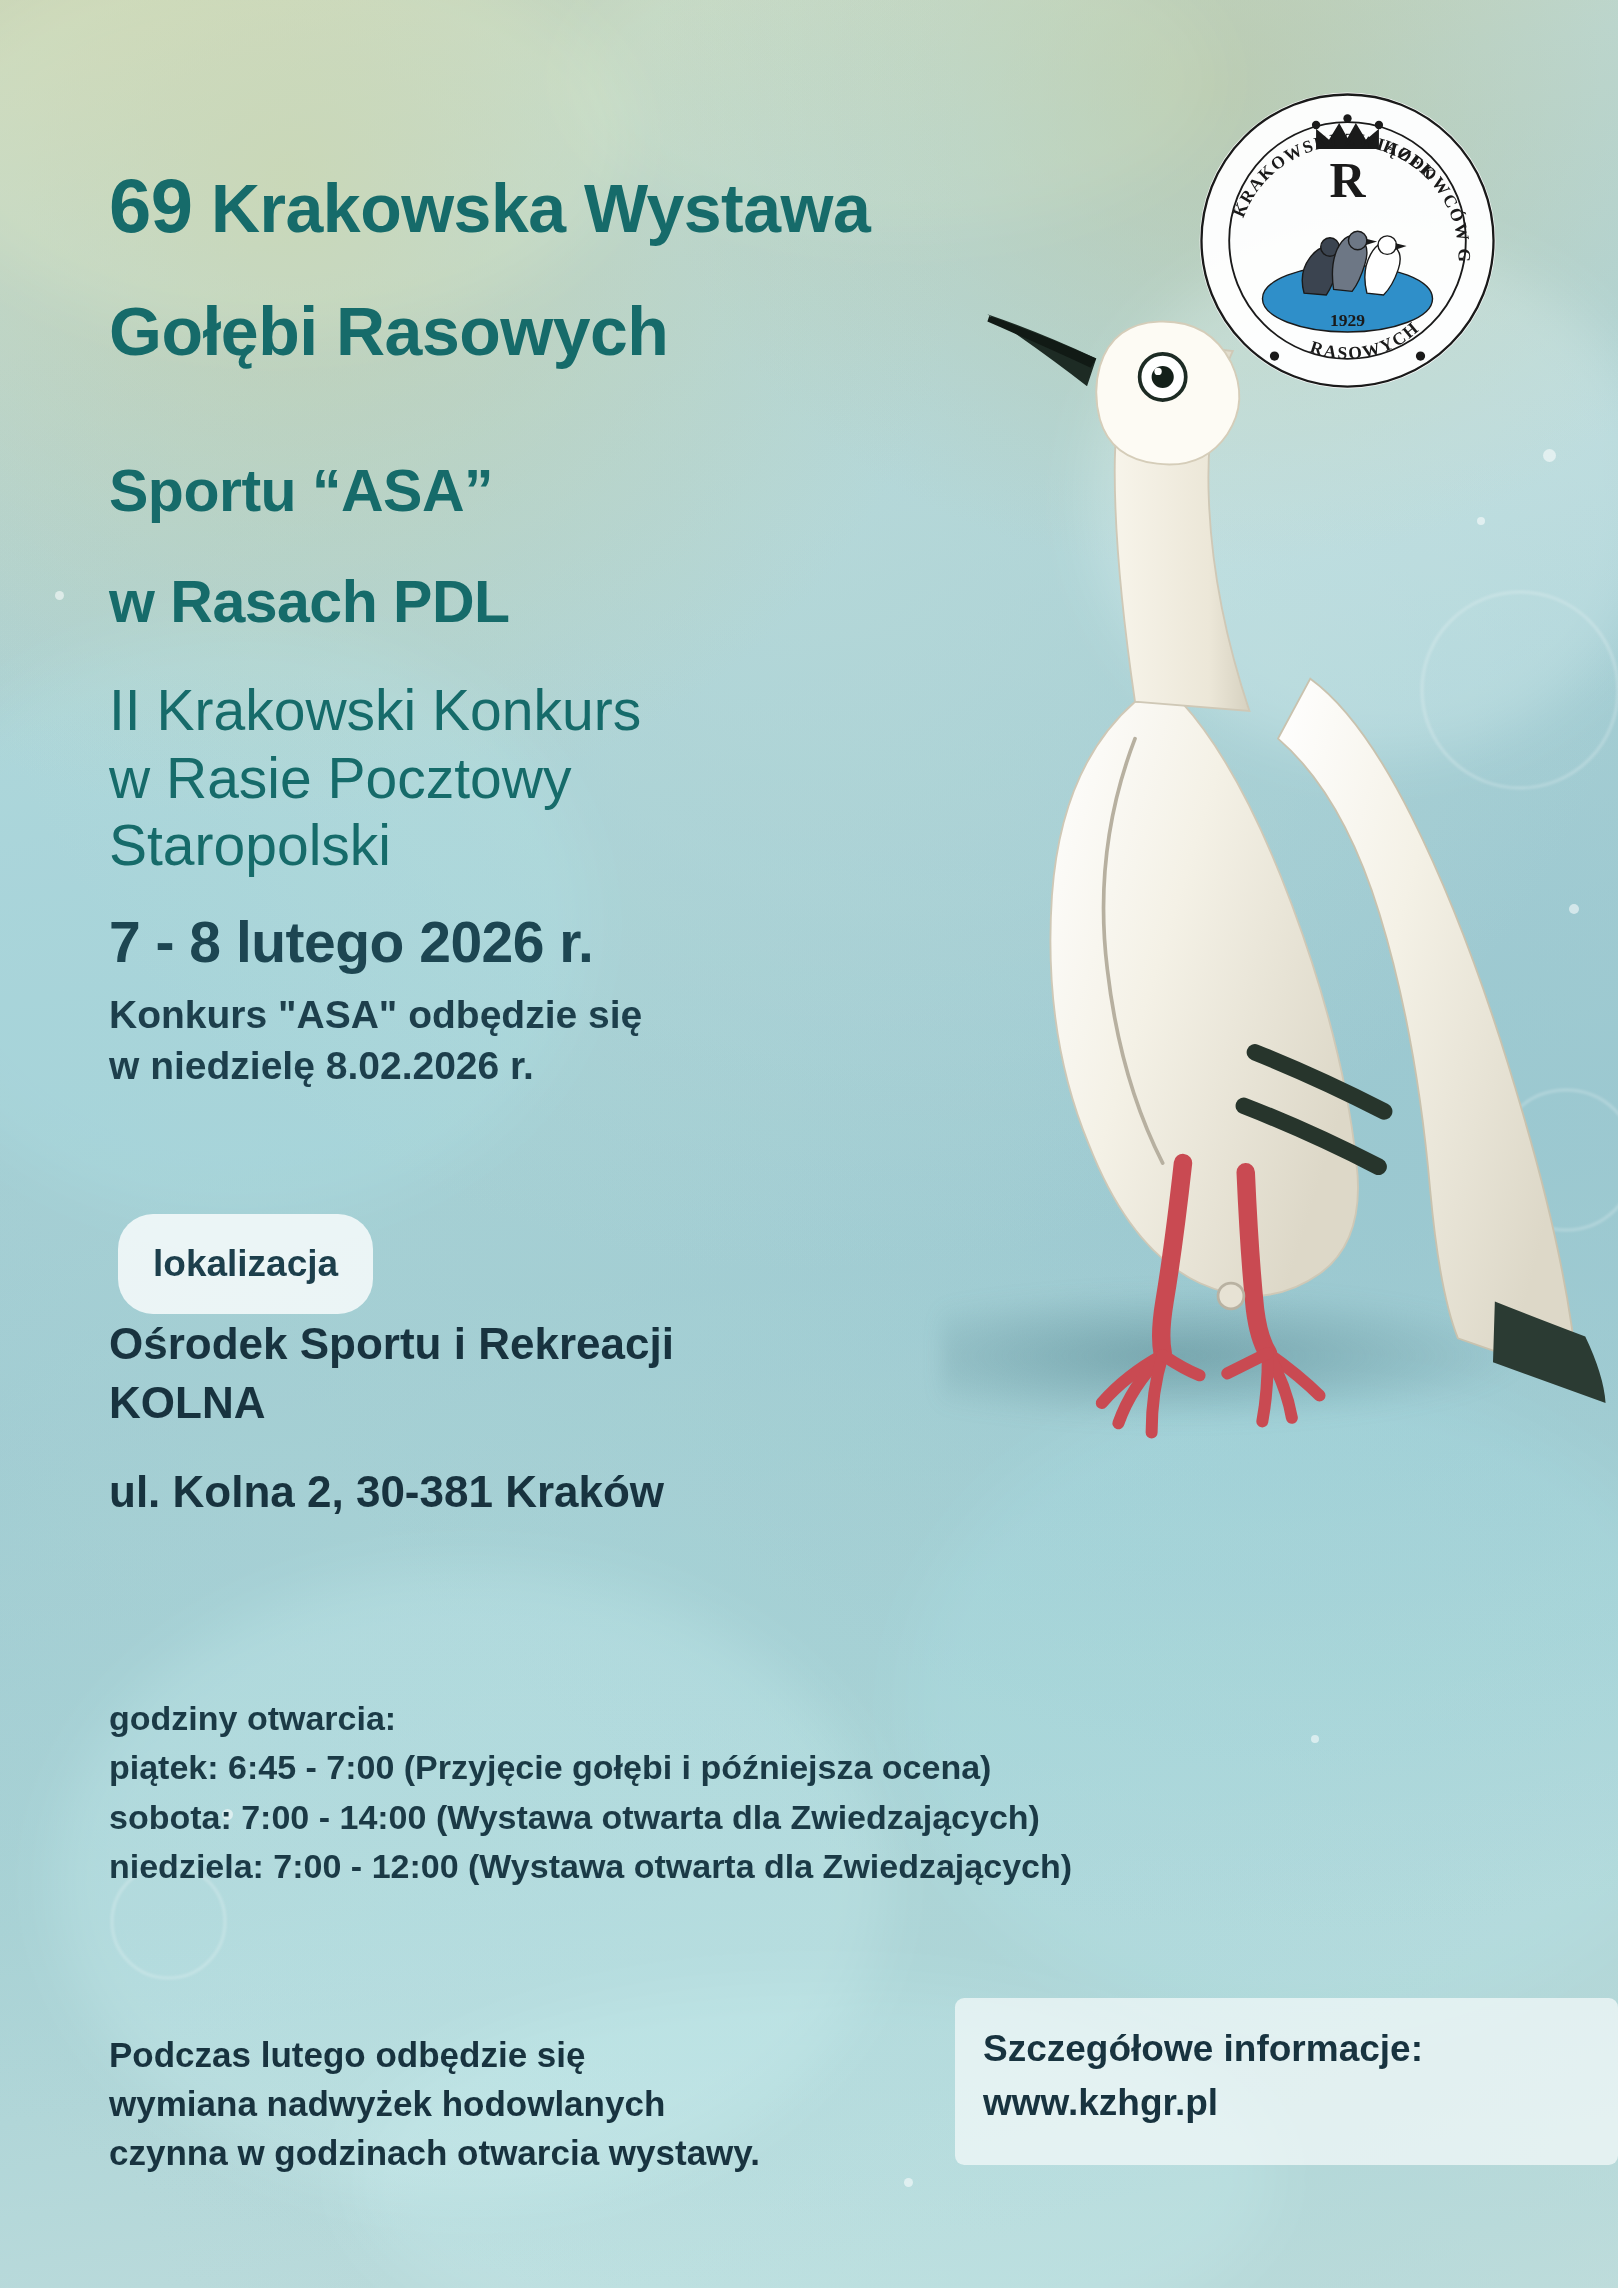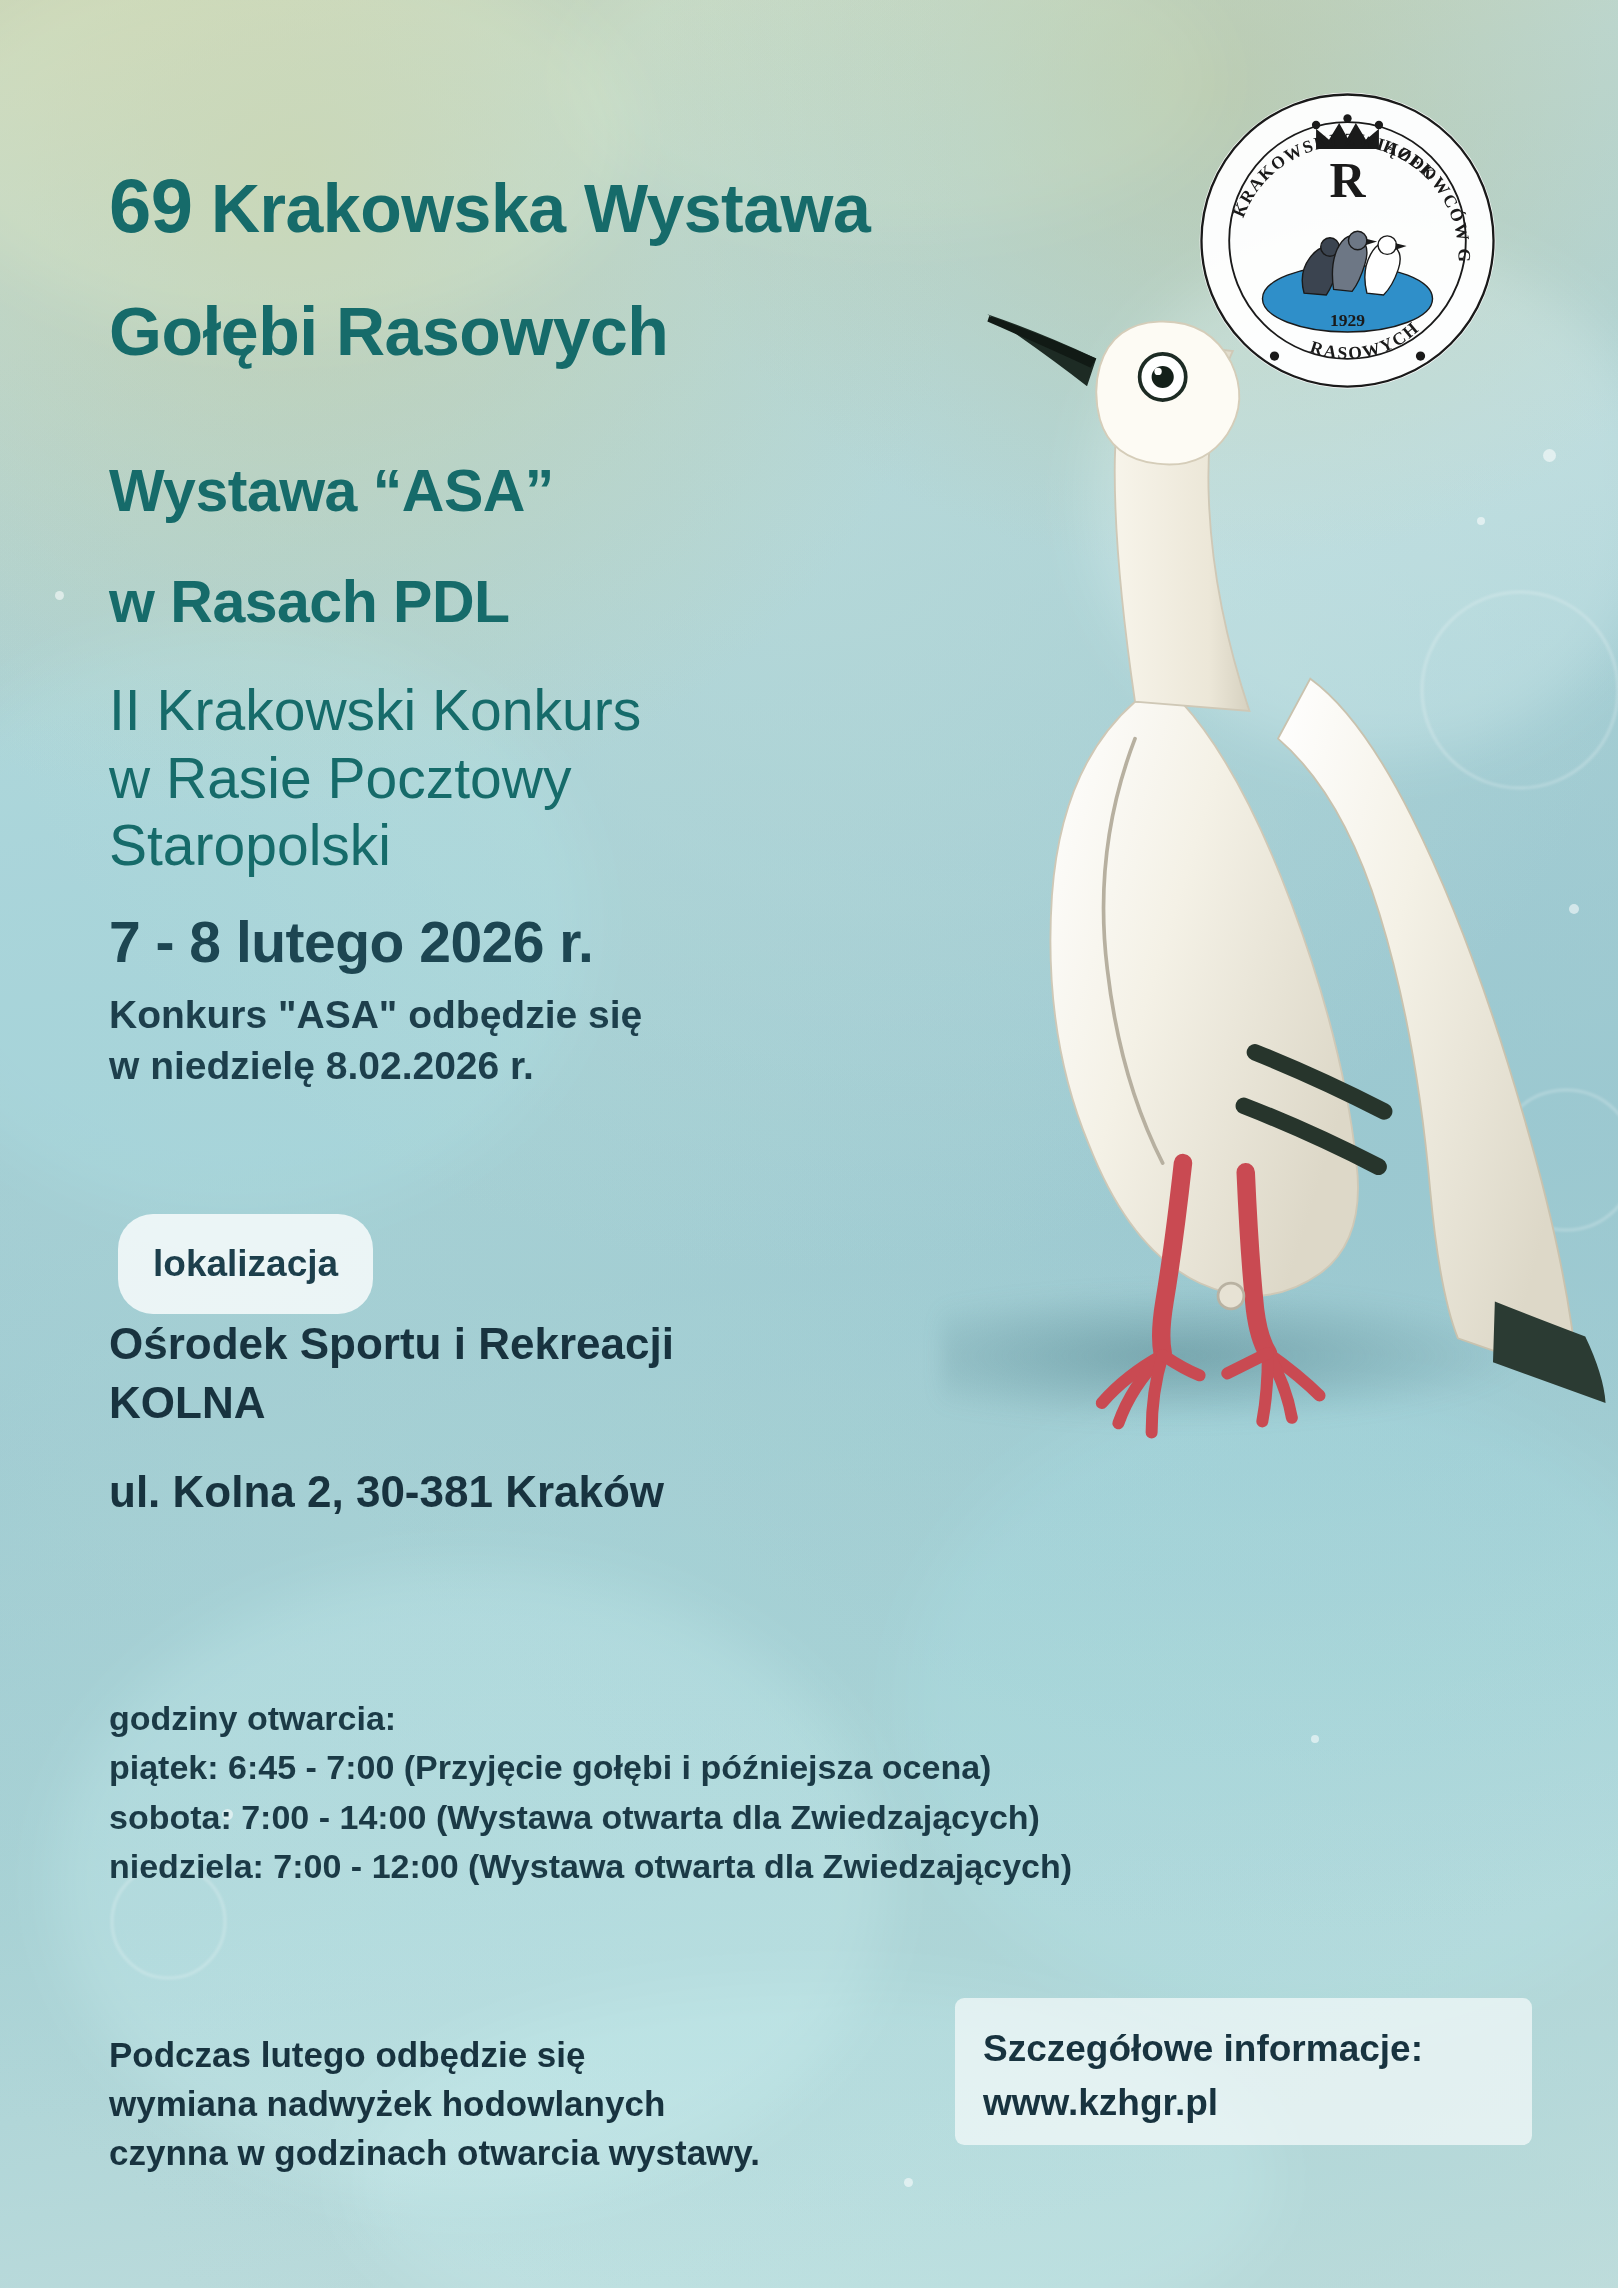--- a/index.html
+++ b/index.html
@@ -148,24 +148,24 @@
     color: #18333f;
     font-weight: bold;
     font-size: 35px;
     line-height: 1.4;
   }
 
   .info-box {
     position: absolute;
     left: 955px;
     top: 1998px;
-    width: 577px;
+    width: 663px;
     background: rgba(255,255,255,0.62);
     border-radius: 9.2px;
-    padding: 24px 28px 16px 28px;
+    padding: 24px 28px 36px 28px;
     color: #18333f;
     font-weight: bold;
     font-size: 37px;
     line-height: 1.45;
     box-sizing: border-box;
   }
 
   
   .logo {
     position: absolute;
@@ -326,21 +326,21 @@
 
   <div class="title-block">
     <div class="t-line t-big">
       <span class="num">69</span>
       <span>Krakowska Wystawa</span>
     </div>
     <div class="t-line t-big">Gołębi Rasowych</div>
 
     <div class="gap-1"></div>
 
-    <div class="t-line">Wystawa “ASA”</div>
+    <div class="t-line">Sportu “ASA”</div>
     <div class="t-line">w Rasach PDL</div>
 
     <div class="gap-2"></div>
 
     <div class="subtitle2">
       <span>II</span>
       <span>Krakowski Konkurs</span>
     </div>
     <div class="subtitle2">w Rasie Pocztowy</div>
     <div class="subtitle2">Staropolski</div>

